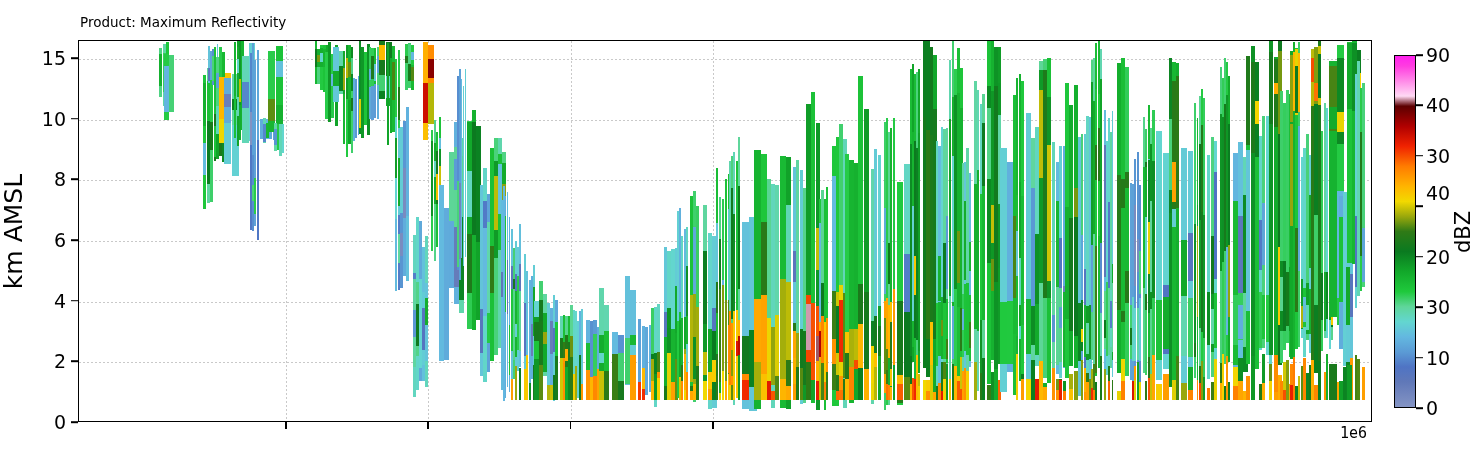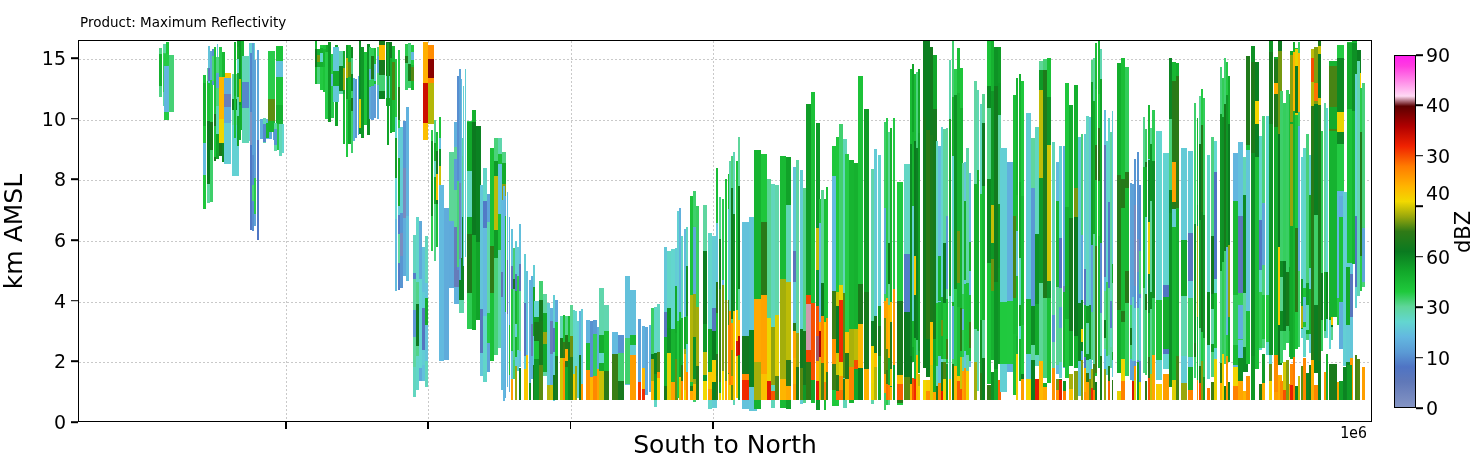--- a/index.html
+++ b/index.html
@@ -1327,33 +1327,32 @@
         <div class="bar" style="left: 1283.42px; width: 2.31664px; top: 326.435px; height: 32.8269px; background: rgb(255, 159, 0);"></div>
       </div>
   </div>
 
   <div id="x-axis">
       <div class="xtick-mark" style="left: 207.04px;"></div>
       <div class="xtick-mark" style="left: 349.38px;"></div>
       <div class="xtick-mark" style="left: 491.72px;"></div>
       <div class="xtick-mark" style="left: 634.06px;"></div>
     </div>
-  <div id="x-axis-title">South to North</div>
   <div id="x-offset-text">1e6</div>
 
   <div id="colorbar-wrap">
     <div id="colorbar-gradient" style="background: linear-gradient(rgb(255, 34, 238) 0%, rgb(255, 60, 224) 2.86%, rgb(255, 138, 232) 7.14%, rgb(255, 217, 244) 11.43%, rgb(92, 0, 0) 14.29%, rgb(176, 0, 0) 20%, rgb(240, 34, 0) 25.71%, rgb(255, 124, 0) 31.43%, rgb(255, 180, 0) 37.14%, rgb(242, 217, 0) 41.43%, rgb(154, 168, 12) 45.71%, rgb(47, 122, 22) 50%, rgb(10, 122, 32) 55.71%, rgb(18, 168, 42) 61.43%, rgb(31, 201, 60) 67.14%, rgb(95, 214, 154) 71.43%, rgb(99, 214, 208) 75.71%, rgb(99, 184, 224) 80%, rgb(91, 155, 213) 84.29%, rgb(79, 116, 196) 88.57%, rgb(96, 120, 184) 92.86%, rgb(132, 148, 196) 100%);"></div>
   <div class="cbtick-mark" style="top: 353px;"></div>
       <div class="cbtick-label" style="top: 353px;">0</div>
       <div class="cbtick-mark" style="top: 302.571px;"></div>
       <div class="cbtick-label" style="top: 302.571px;">10</div>
       <div class="cbtick-mark" style="top: 252.143px;"></div>
       <div class="cbtick-label" style="top: 252.143px;">30</div>
       <div class="cbtick-mark" style="top: 201.714px;"></div>
-      <div class="cbtick-label" style="top: 201.714px;">60</div>
+      <div class="cbtick-label" style="top: 201.714px;">20</div>
       <div class="cbtick-mark" style="top: 151.286px;"></div>
       <div class="cbtick-label" style="top: 138px;">40</div>
       <div class="cbtick-mark" style="top: 100.857px;"></div>
       <div class="cbtick-label" style="top: 100.857px;">30</div>
       <div class="cbtick-mark" style="top: 50.4286px;"></div>
       <div class="cbtick-label" style="top: 50.4286px;">40</div>
       <div class="cbtick-mark" style="top: 0px;"></div>
       <div class="cbtick-label" style="top: 0px;">90</div>
     </div>
   <div id="colorbar-title">

